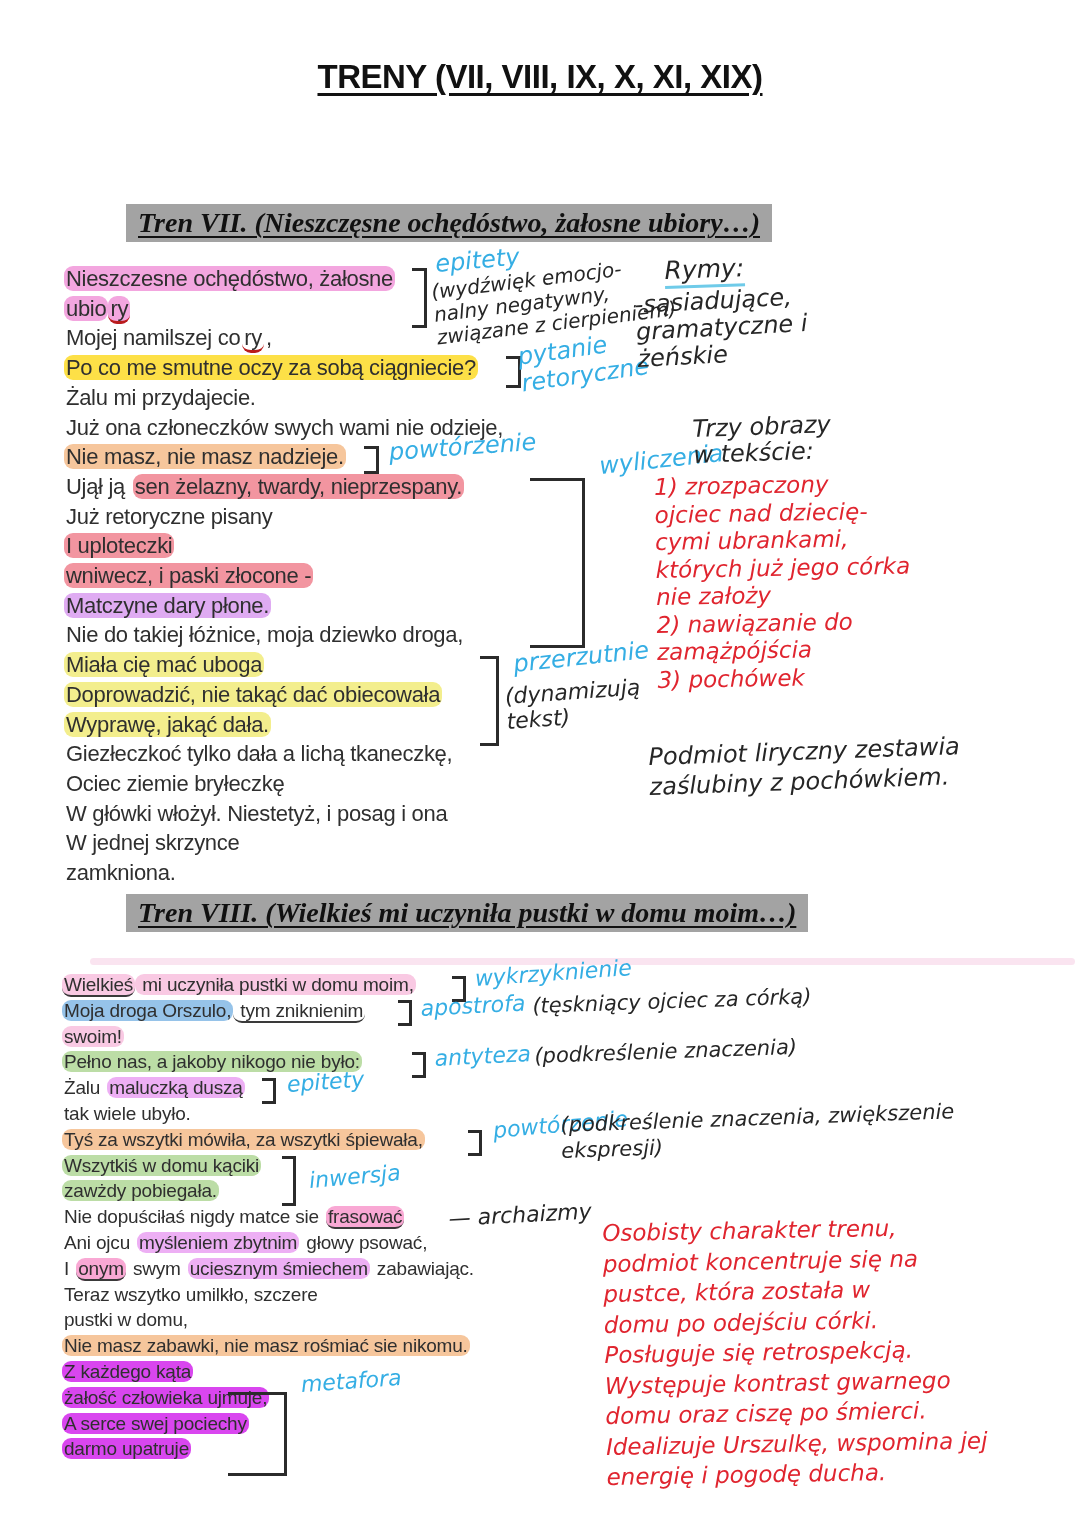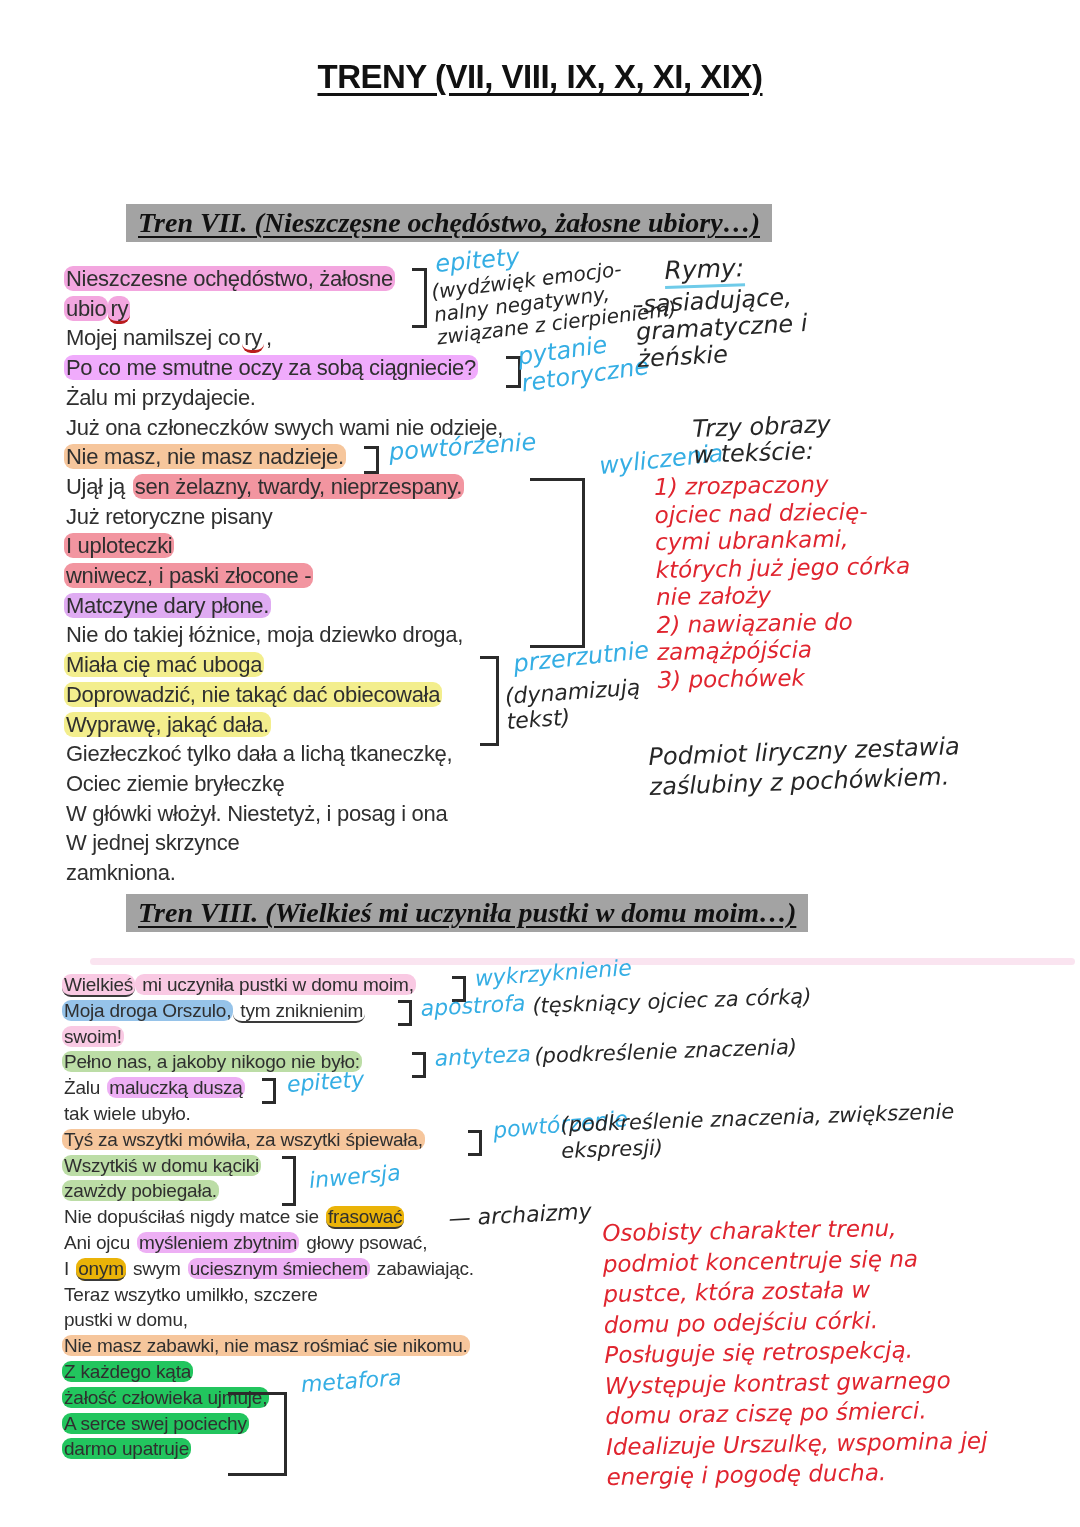--- a/index.html
+++ b/index.html
@@ -17,25 +17,25 @@
   #h-tren7{left:126px;top:204px;}
   #h-tren8{left:126px;top:894px;}
 
   
   .poem{position:absolute;}
   #poem7{left:64px;top:264px;font-size:22px;line-height:29.7px;letter-spacing:-0.3px;}
   #poem8{left:62px;top:972px;font-size:19px;line-height:25.8px;letter-spacing:-0.2px;}
   .pline{white-space:nowrap;}
   .pline span{padding:0 2px;border-radius:9px;}
   .h-pink{background:#f3a6df;}   .h-pink2{background:#f9c9e3;}
-  .h-green{background:#f0abfc;text-align:center;}  .h-green2{background:#bcdda6;}
+  .h-green{background:#fde047;text-align:center;}  .h-green2{background:#bcdda6;}
   .h-orange{background:#f6c69c;} .h-salmon{background:#f295a0;}
   .h-violet{background:#dfabf2;} .h-yellow{background:#f3ee8d;}
-  .h-cyan{background:#22c55e;}   .h-blue{background:#96c3e9;}
-  .h-purple{background:#edaff4;} .h-lavender{background:#eab308;}
+  .h-cyan{background:#d946ef;}   .h-blue{background:#96c3e9;}
+  .h-purple{background:#edaff4;} .h-lavender{background:#f9a8d4;}
   .u-blue{border-bottom:3px solid #b91c1c;}
   .u-dark{border-bottom:2px solid #3a3a3a;}
 
   
   .hand{position:absolute;font-family:"DejaVu Sans",sans-serif;font-style:italic;
         white-space:nowrap;transform-origin:left top;}
   .blue{color:#35aee4;} .black{color:#262626;} .red{color:#e0252f;}
   .hrow{white-space:nowrap;}
   .rymy-u{border-bottom:3px solid #6fcbe9;padding-bottom:1px;}
 

